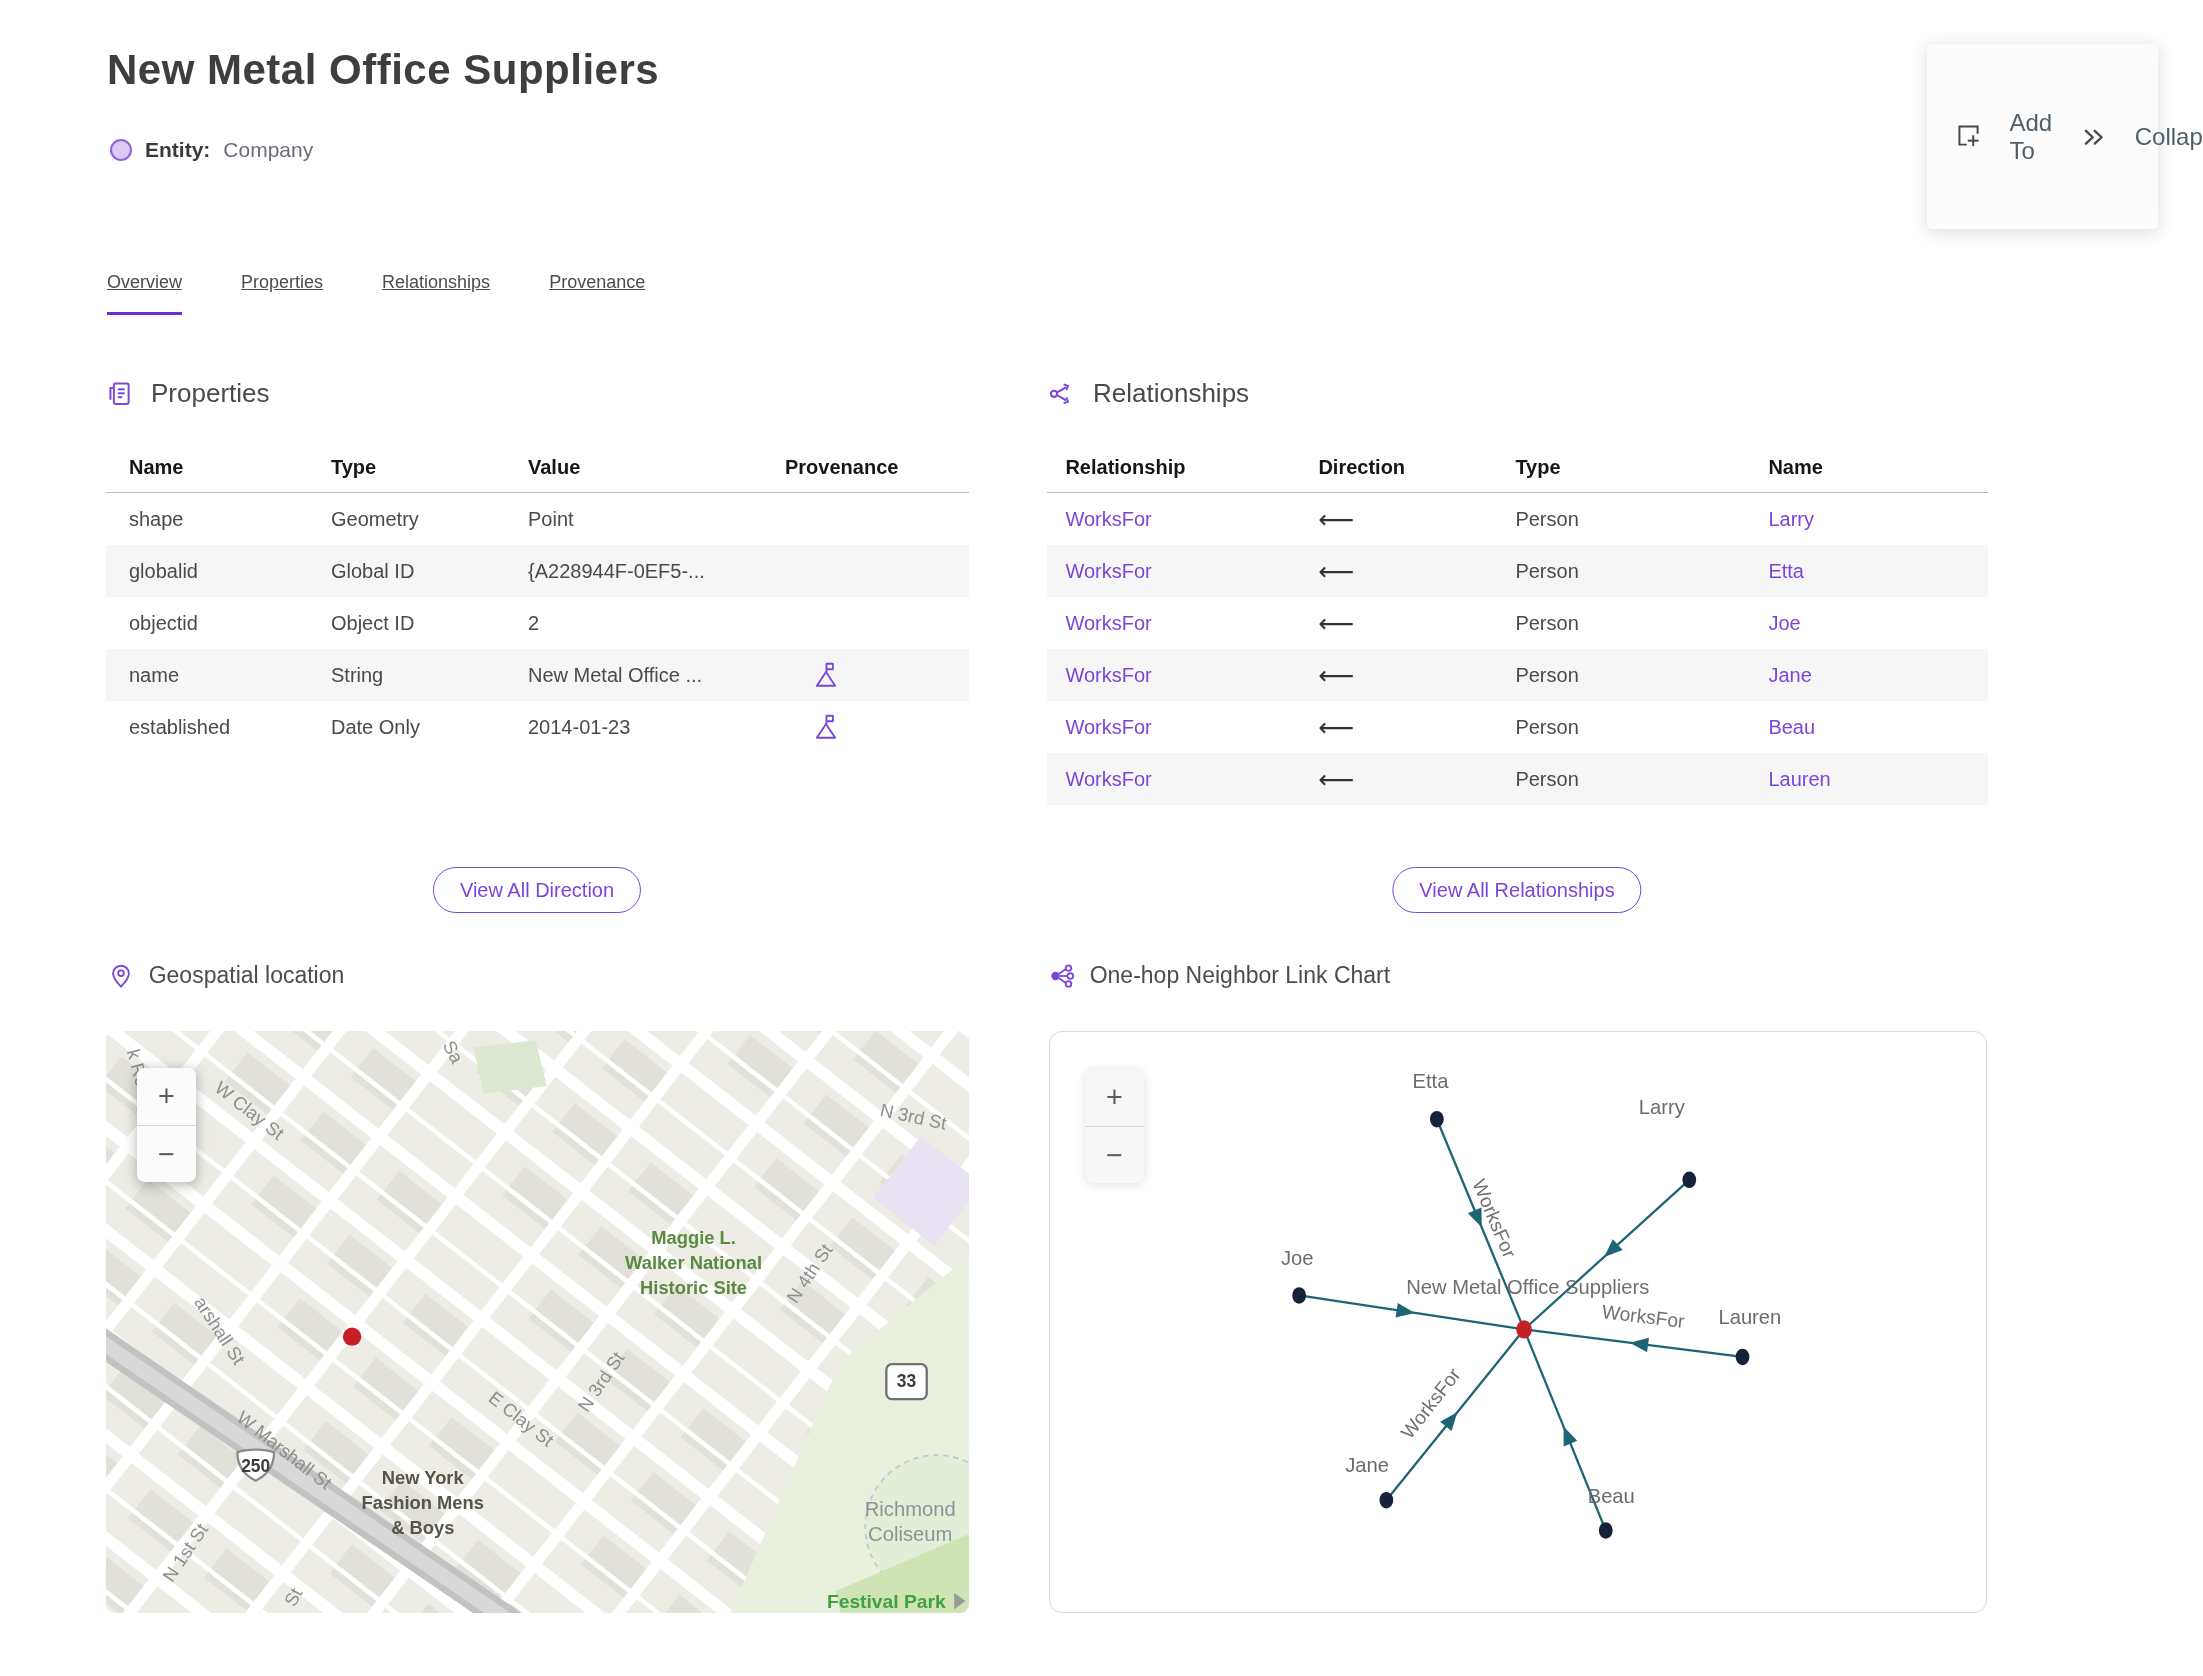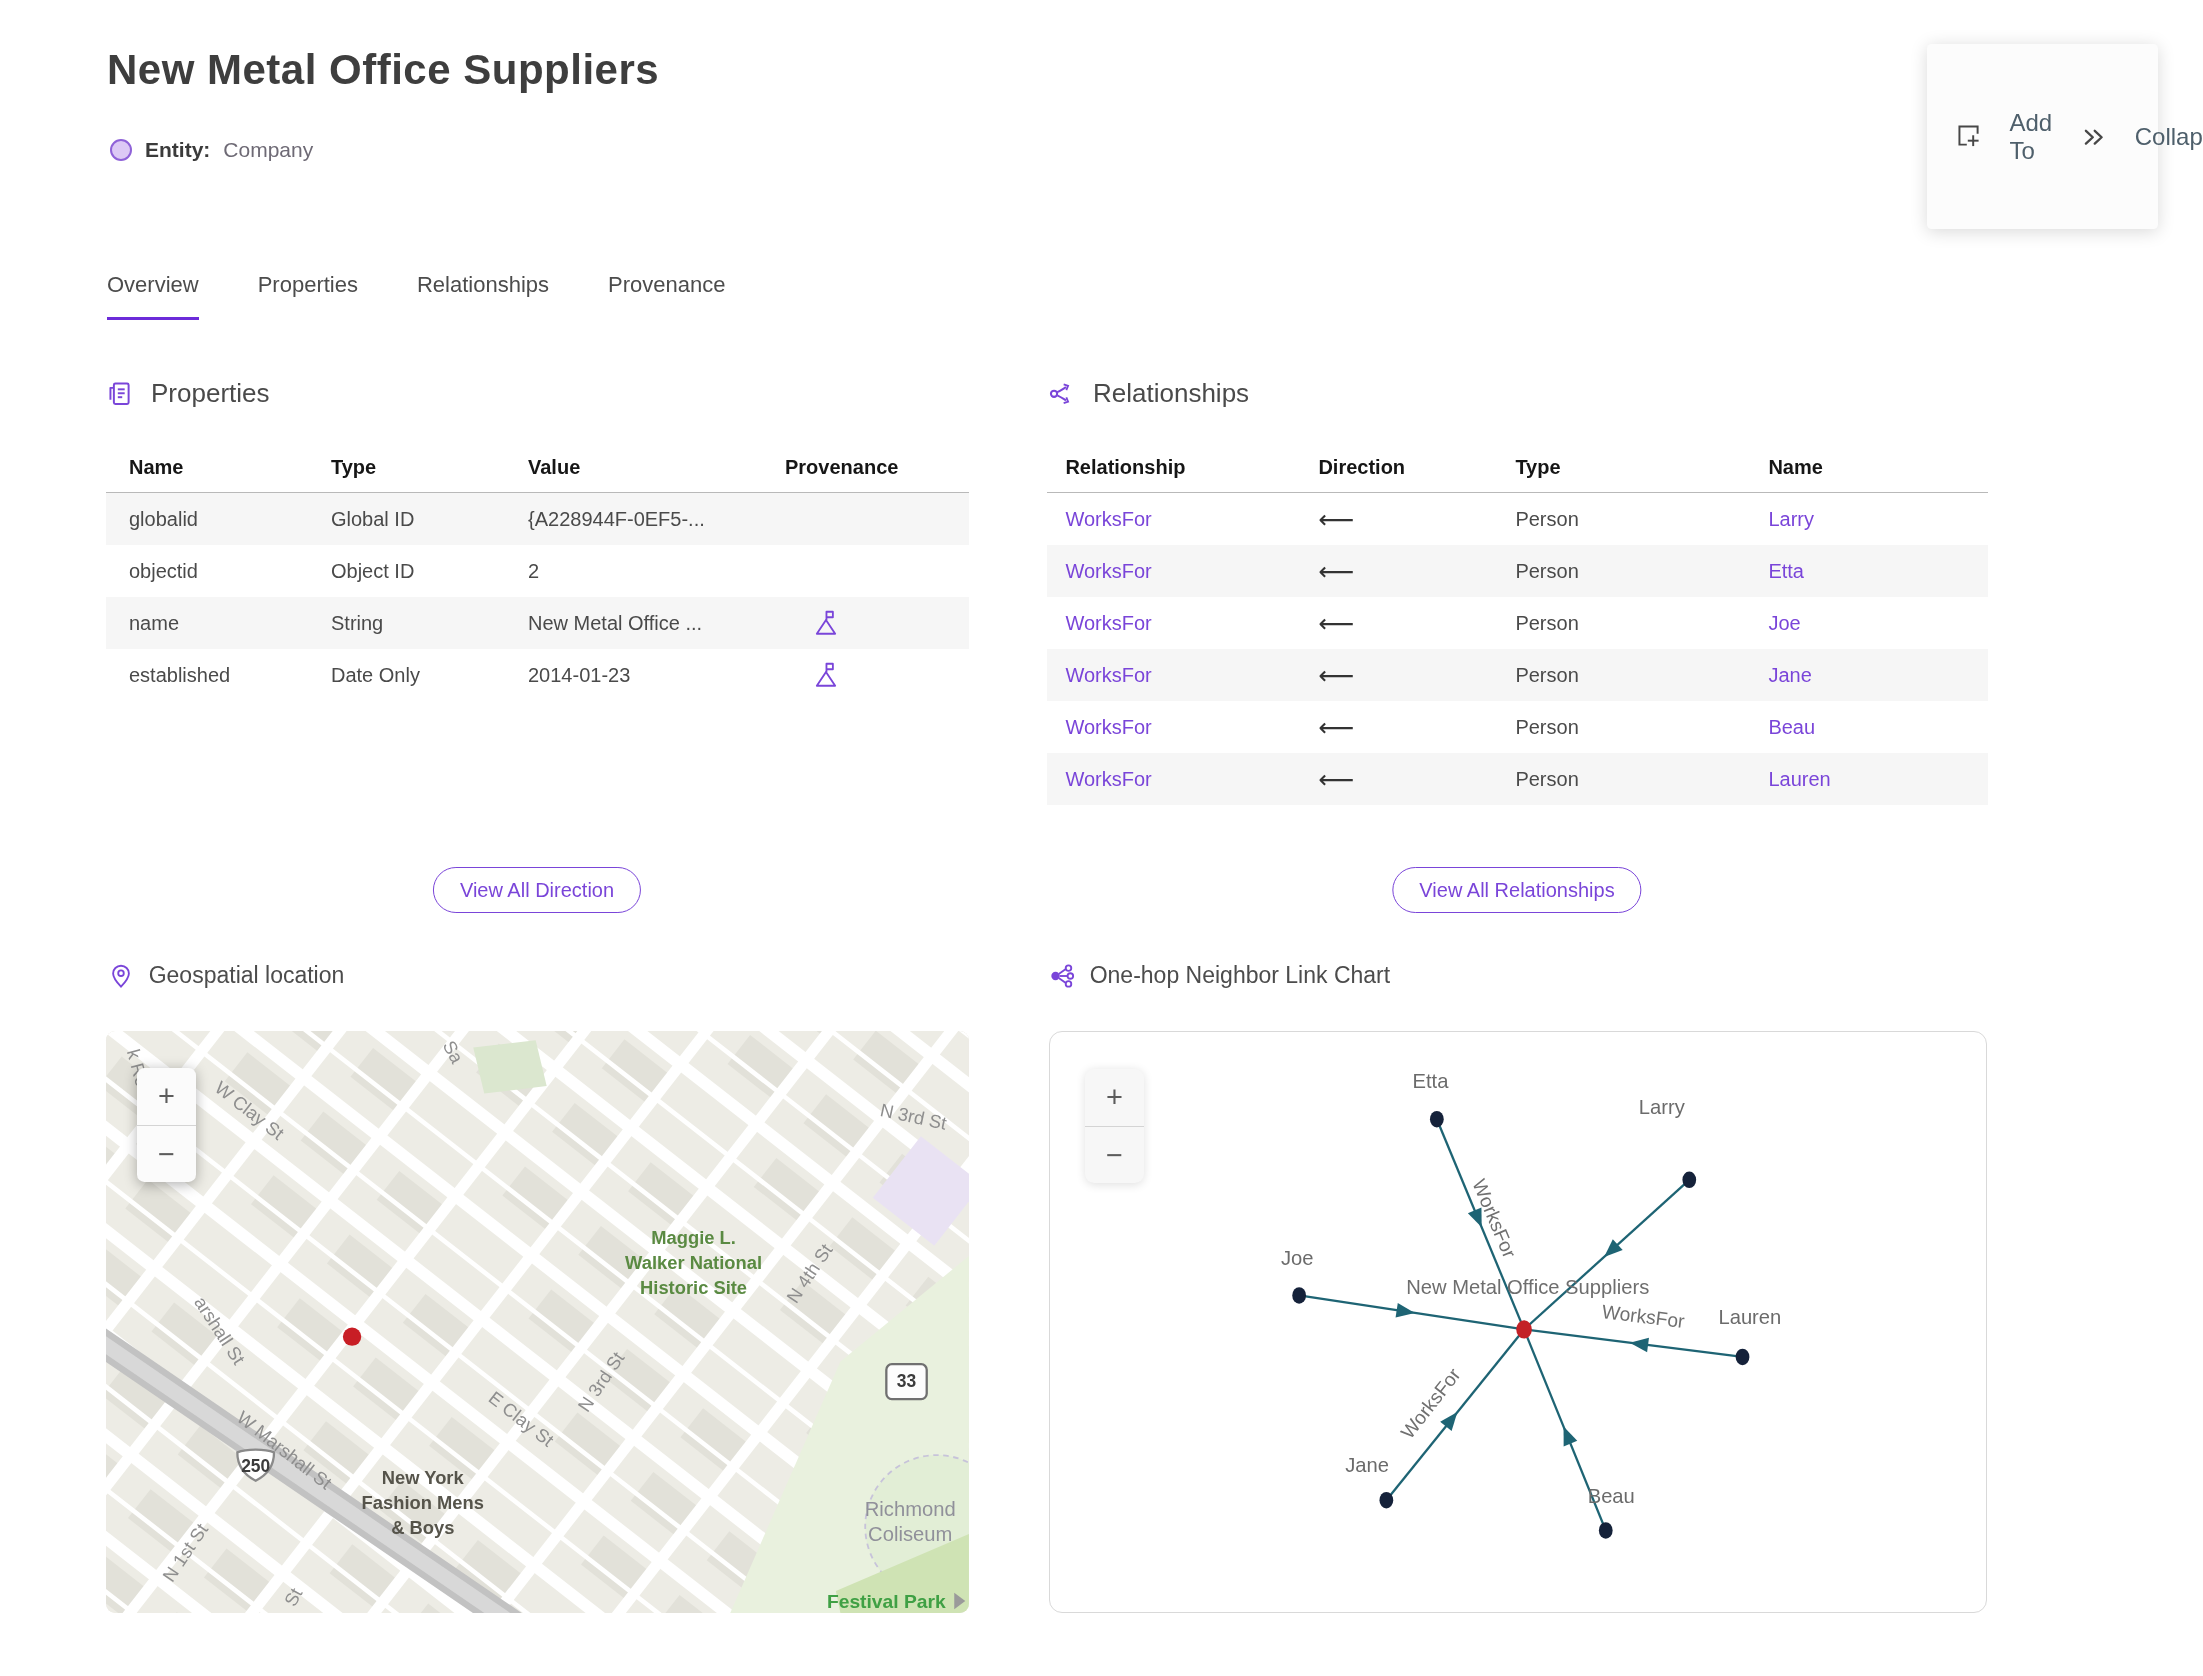--- a/index.html
+++ b/index.html
@@ -12,21 +12,21 @@
   .entity-dot{width:22px;height:22px;border-radius:50%;background:#dcc9f5;border:2.8px solid #8f62d8;box-sizing:border-box;}
   .entity-label{font-size:21px;font-weight:700;color:#3b3b3b;}
   .entity-type{font-size:21px;color:#6e6a75;}
 
   .action-panel{position:absolute;left:1927px;top:44px;width:231px;height:185px;background:#fcfcfc;border-radius:4.6px;
        box-shadow:0 2.8px 16.5px rgba(0,0,0,.15);display:flex;flex-direction:row;justify-content:space-around;padding:11px 0;box-sizing:border-box;}
   .action-item{display:flex;align-items:center;gap:26px;padding-left:29px;cursor:pointer;color:#4e5f6b;font-size:24px;}
   .action-item svg{color:#474747;flex:0 0 auto;}
 
   .tabs{position:absolute;left:107px;top:272px;display:flex;gap:59px;}
-  .tab{font-size:22px;color:#4c4c4c;padding-bottom:19px;border-bottom:3.7px solid transparent;cursor:pointer;}
+  .tab{font-size:18px;color:#4c4c4c;padding-bottom:19px;border-bottom:3.7px solid transparent;cursor:pointer;text-decoration:underline;}
   .tab.active{border-bottom-color:var(--underline);}
 
   .section-head{position:absolute;display:flex;align-items:center;gap:16.5px;font-size:26px;color:#4a4a4a;}
   #prop-head{left:107px;top:378px;} #rel-head{left:1049px;top:378px;}
   .sub-head{position:absolute;display:flex;align-items:center;gap:14.7px;font-size:23px;color:#4c4c4c;}
   #map-head{left:108px;top:962px;} #chart-head{left:1049px;top:962px;}
   .sec-icon{color:var(--accent);display:flex;}
 
   .tbl{position:absolute;top:443px;}
   #prop-tbl{left:106px;width:863px;}
@@ -135,20 +135,26 @@
   </div>
 
   <div class="tbl" id="prop-tbl">
     <div class="tbl-header prop-grid">
       <div>Name</div>
       <div>Type</div>
       <div>Value</div>
       <div>Provenance</div>
     </div>
     <div id="prop-rows">
+        <div class="t-row prop-grid">
+          <div>shape</div>
+          <div>Geometry</div>
+          <div>Point</div>
+          <div class="prov-cell"></div>
+        </div>
         <div class="t-row prop-grid alt">
           <div>globalid</div>
           <div>Global ID</div>
           <div>{A228944F-0EF5-...</div>
           <div class="prov-cell"></div>
         </div>
         <div class="t-row prop-grid">
           <div>objectid</div>
           <div>Object ID</div>
           <div>2</div>

